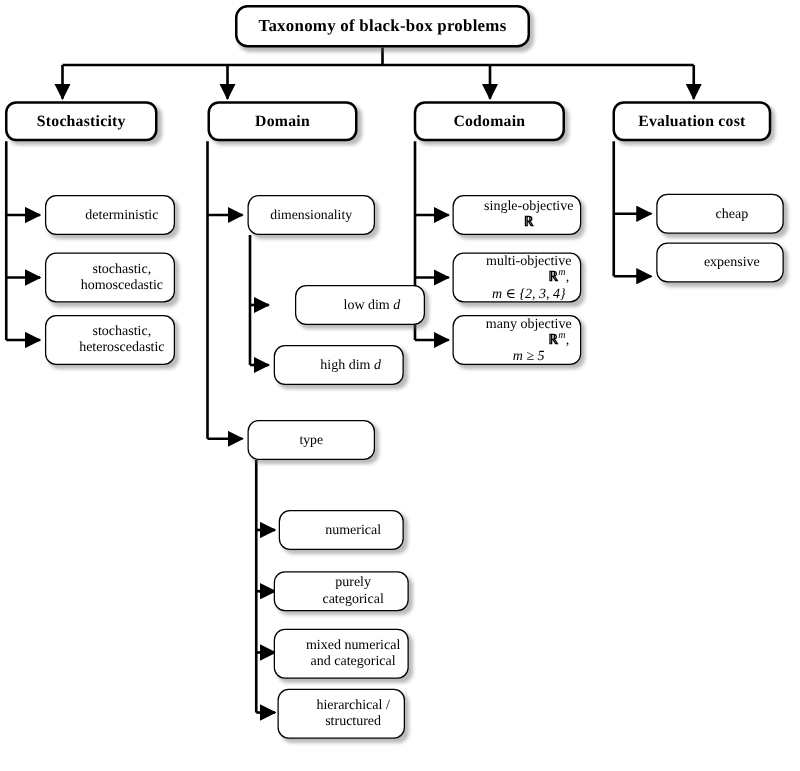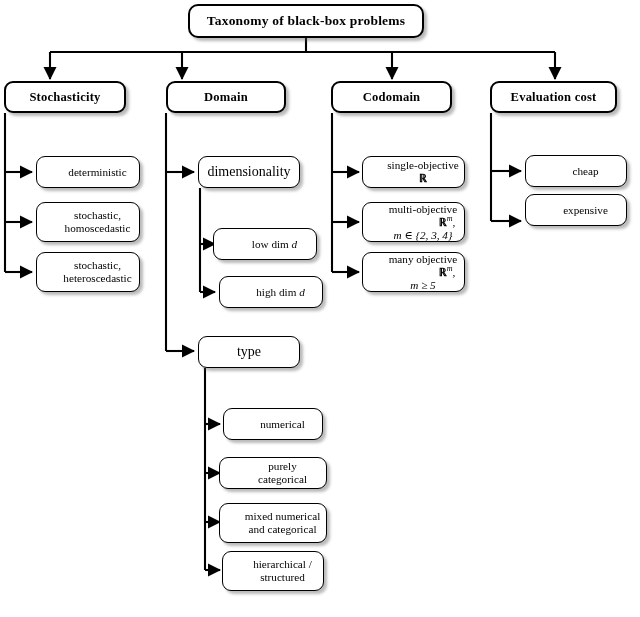--- a/index.html
+++ b/index.html
@@ -51,21 +51,21 @@
     border-radius: 10px;
     border-width: 2.1px;
   }
   .cat {
     font-weight: bold;
     font-size: 12.6px;
     letter-spacing: 0.2px;
     border-width: 2.1px;
   }
   .mid {
-    font-size: 14px;
+    font-size: 11px;
   }
   .leaf {
     font-size: 11.2px;
     padding-left: 19px;
   }
   .math {
     font-style: normal;
     margin-left: 48px;
   }
   .mvar {
@@ -181,21 +181,21 @@
     <span class="lbl">
       <span>stochastic,</span><br>
       <span>heteroscedastic</span>
     </span>
   </div>
 
   <div class="node mid" style="left:198px; top:156px; width:102px; height:32px;">
     <span class="lbl">dimensionality</span>
   </div>
 
-  <div class="node leaf" style="left:213px; top:228px; width:104px; height:32px;">
+  <div class="node leaf" style="left:236px; top:228px; width:104px; height:32px;">
     <span class="lbl">
       <span>low dim</span>
       <span class="mvar">d</span>
     </span>
   </div>
 
   <div class="node leaf" style="left:219px; top:276px; width:104px; height:32px;">
     <span class="lbl">
       <span>high dim</span>
       <span class="mvar">d</span>

